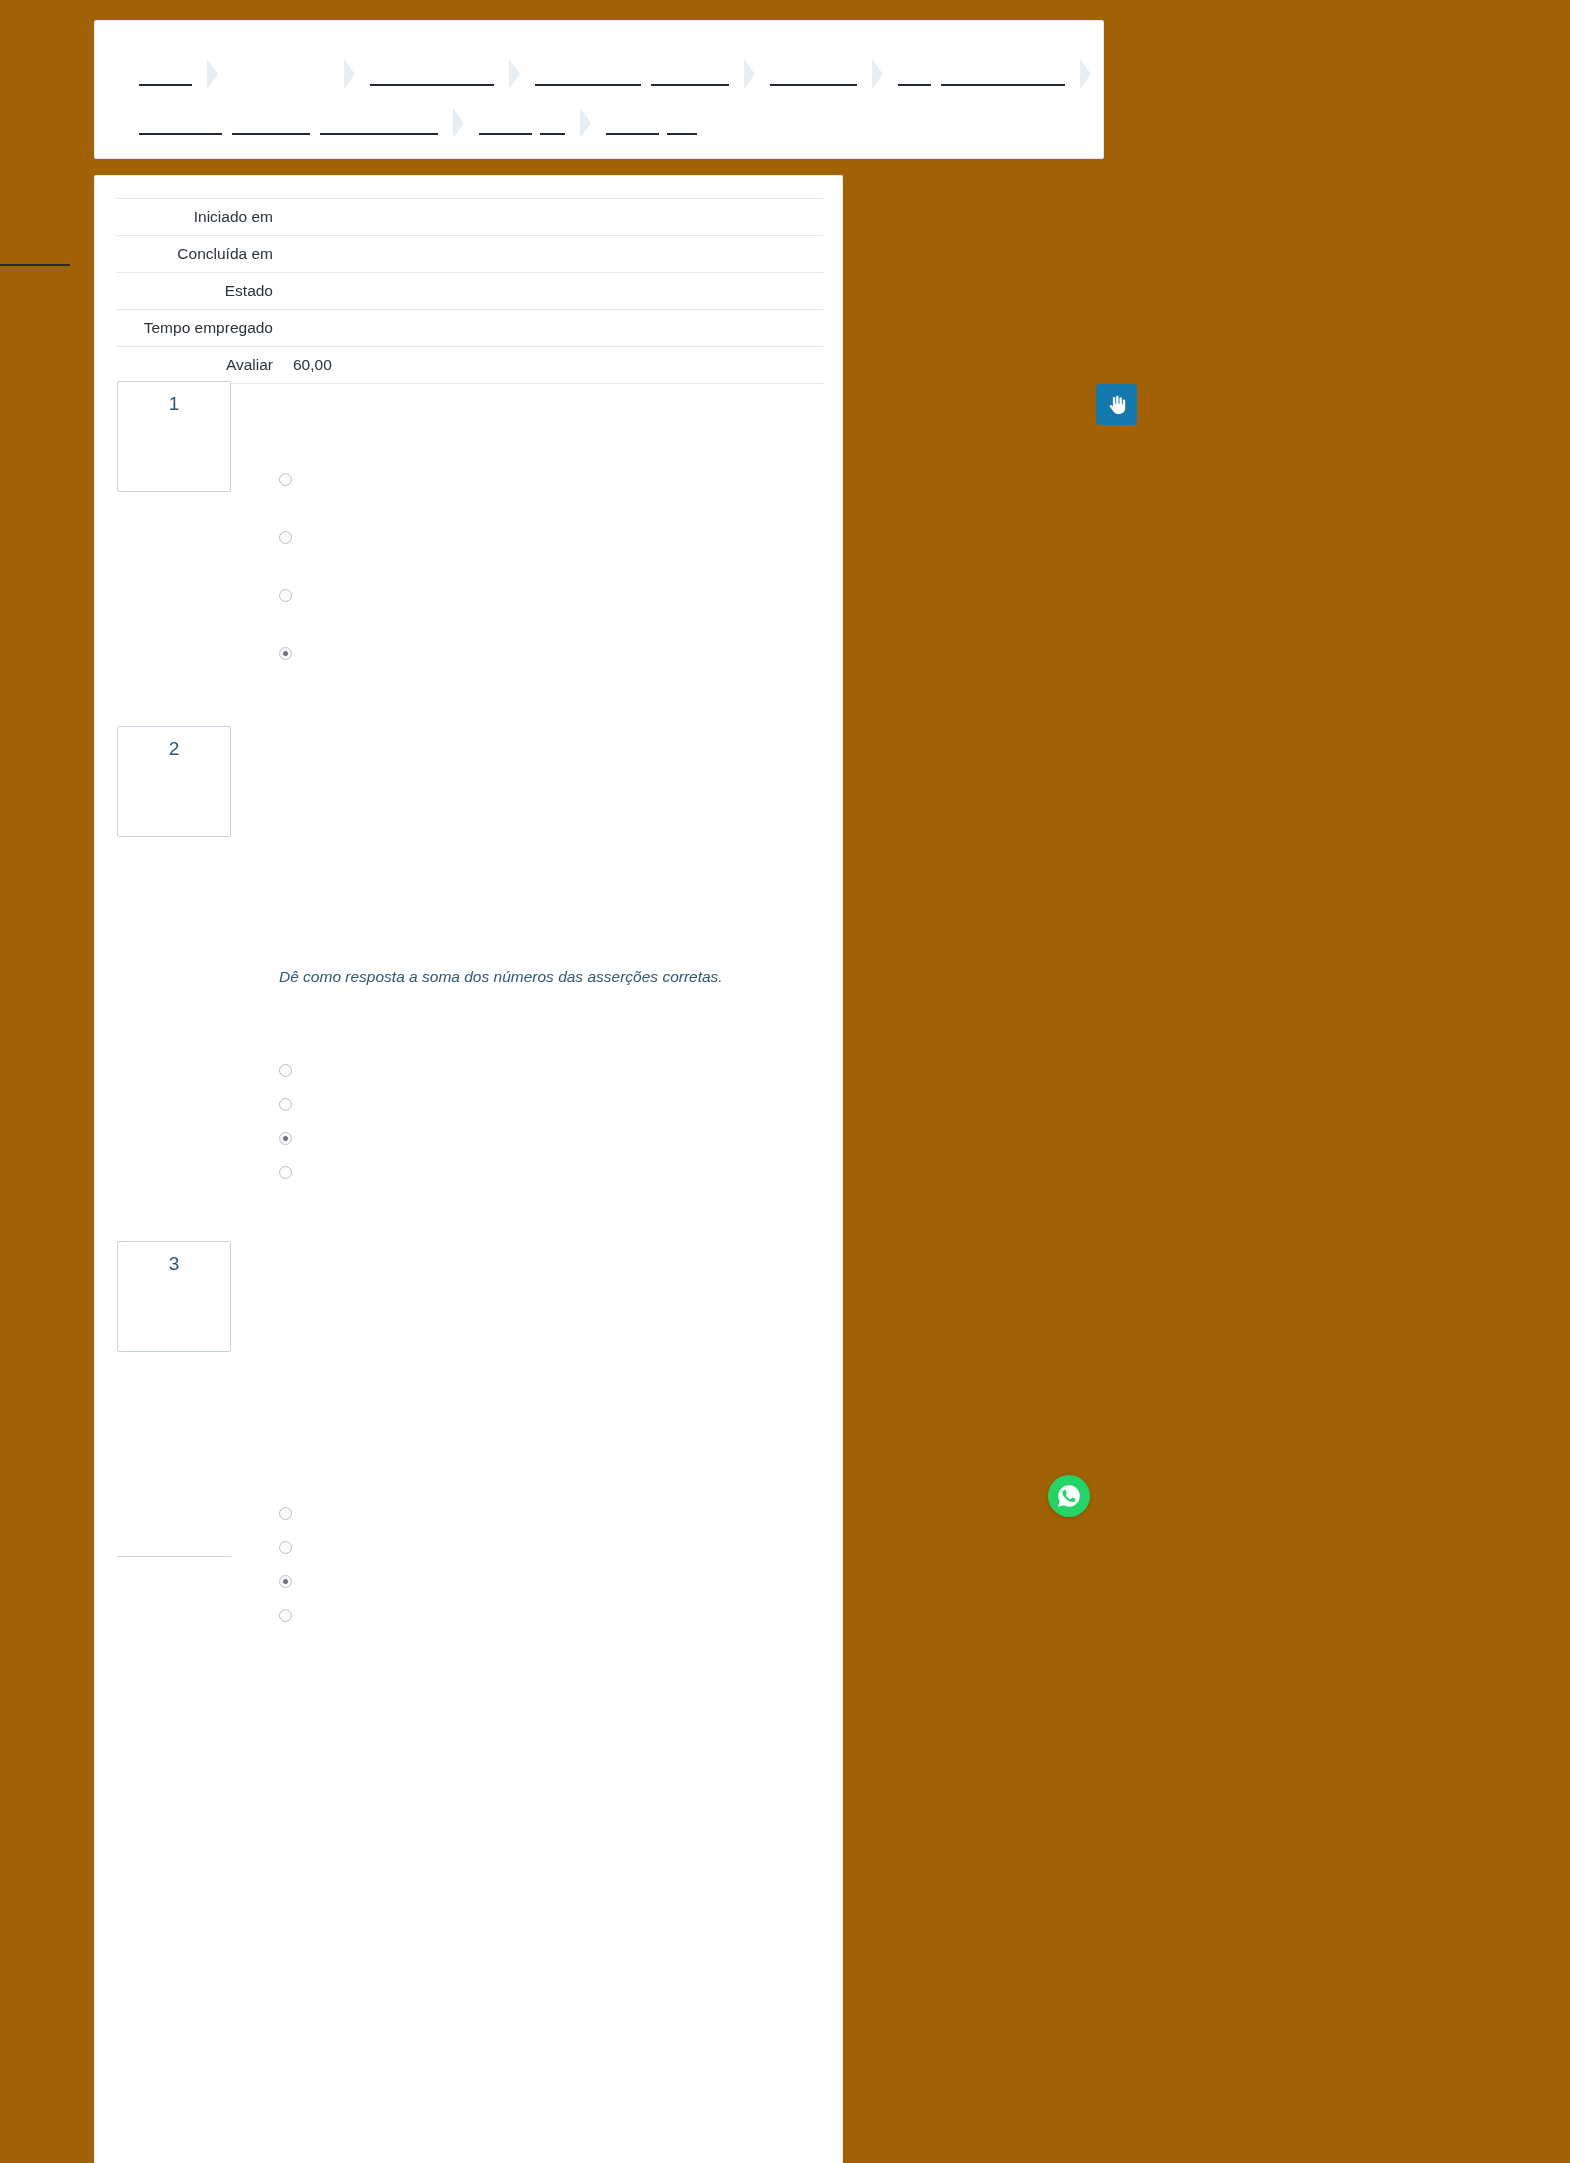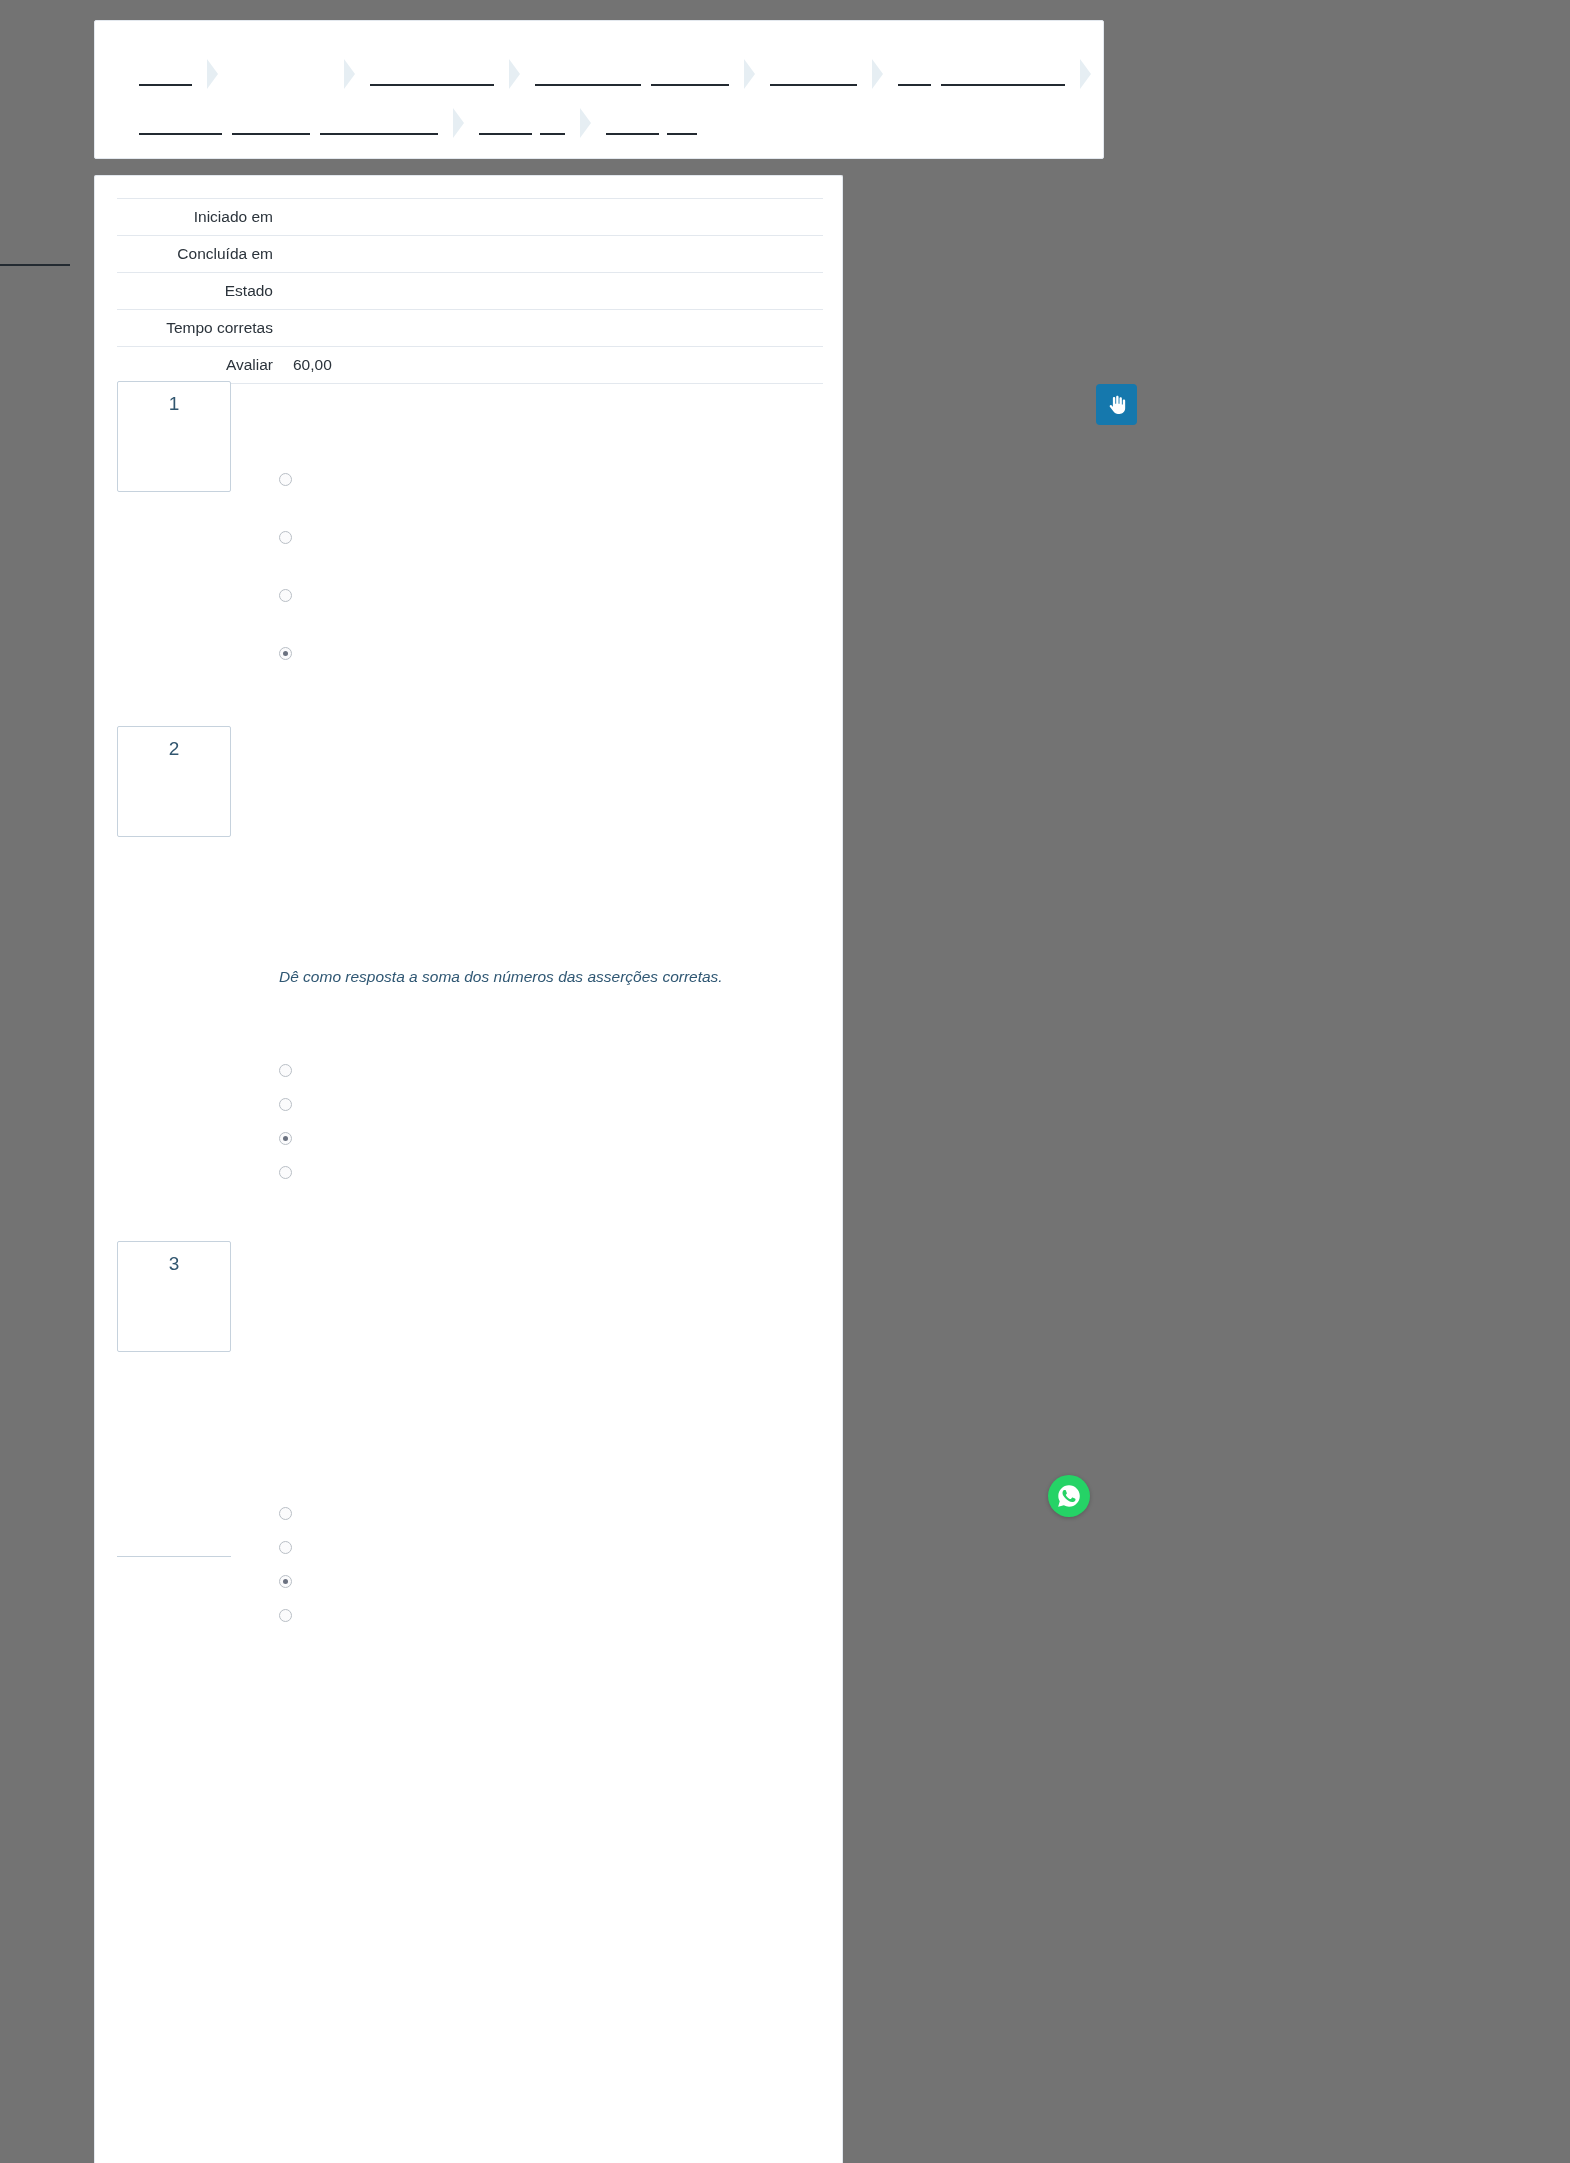--- a/index.html
+++ b/index.html
@@ -5,21 +5,21 @@
   * { box-sizing: border-box; }
   html, body {
     margin: 0; padding: 0;
     background: #ffffff;
     font-family: "Liberation Sans", sans-serif;
   }
   .page {
     position: relative;
     width: 1570px;
     height: 2163px;
-    background: #737373;
+    background: #a16207;
     overflow: hidden;
   }
 
   
   .breadcrumb-panel {
     position: absolute;
     left: 94px; top: 20px;
     width: 1010px; height: 139px;
     background: #ffffff;
     border: 1px solid #e3e8ee;
@@ -281,21 +281,21 @@
         </tr>
         <tr>
           <th>Concluída em</th>
           <td></td>
         </tr>
         <tr>
           <th>Estado</th>
           <td></td>
         </tr>
         <tr>
-          <th>Tempo corretas</th>
+          <th>Tempo empregado</th>
           <td></td>
         </tr>
         <tr>
           <th>Avaliar</th>
           <td>60,00</td>
         </tr>
       </tbody>
     </table>
 
     <div class="question" style="top:205px;height:330px;">

